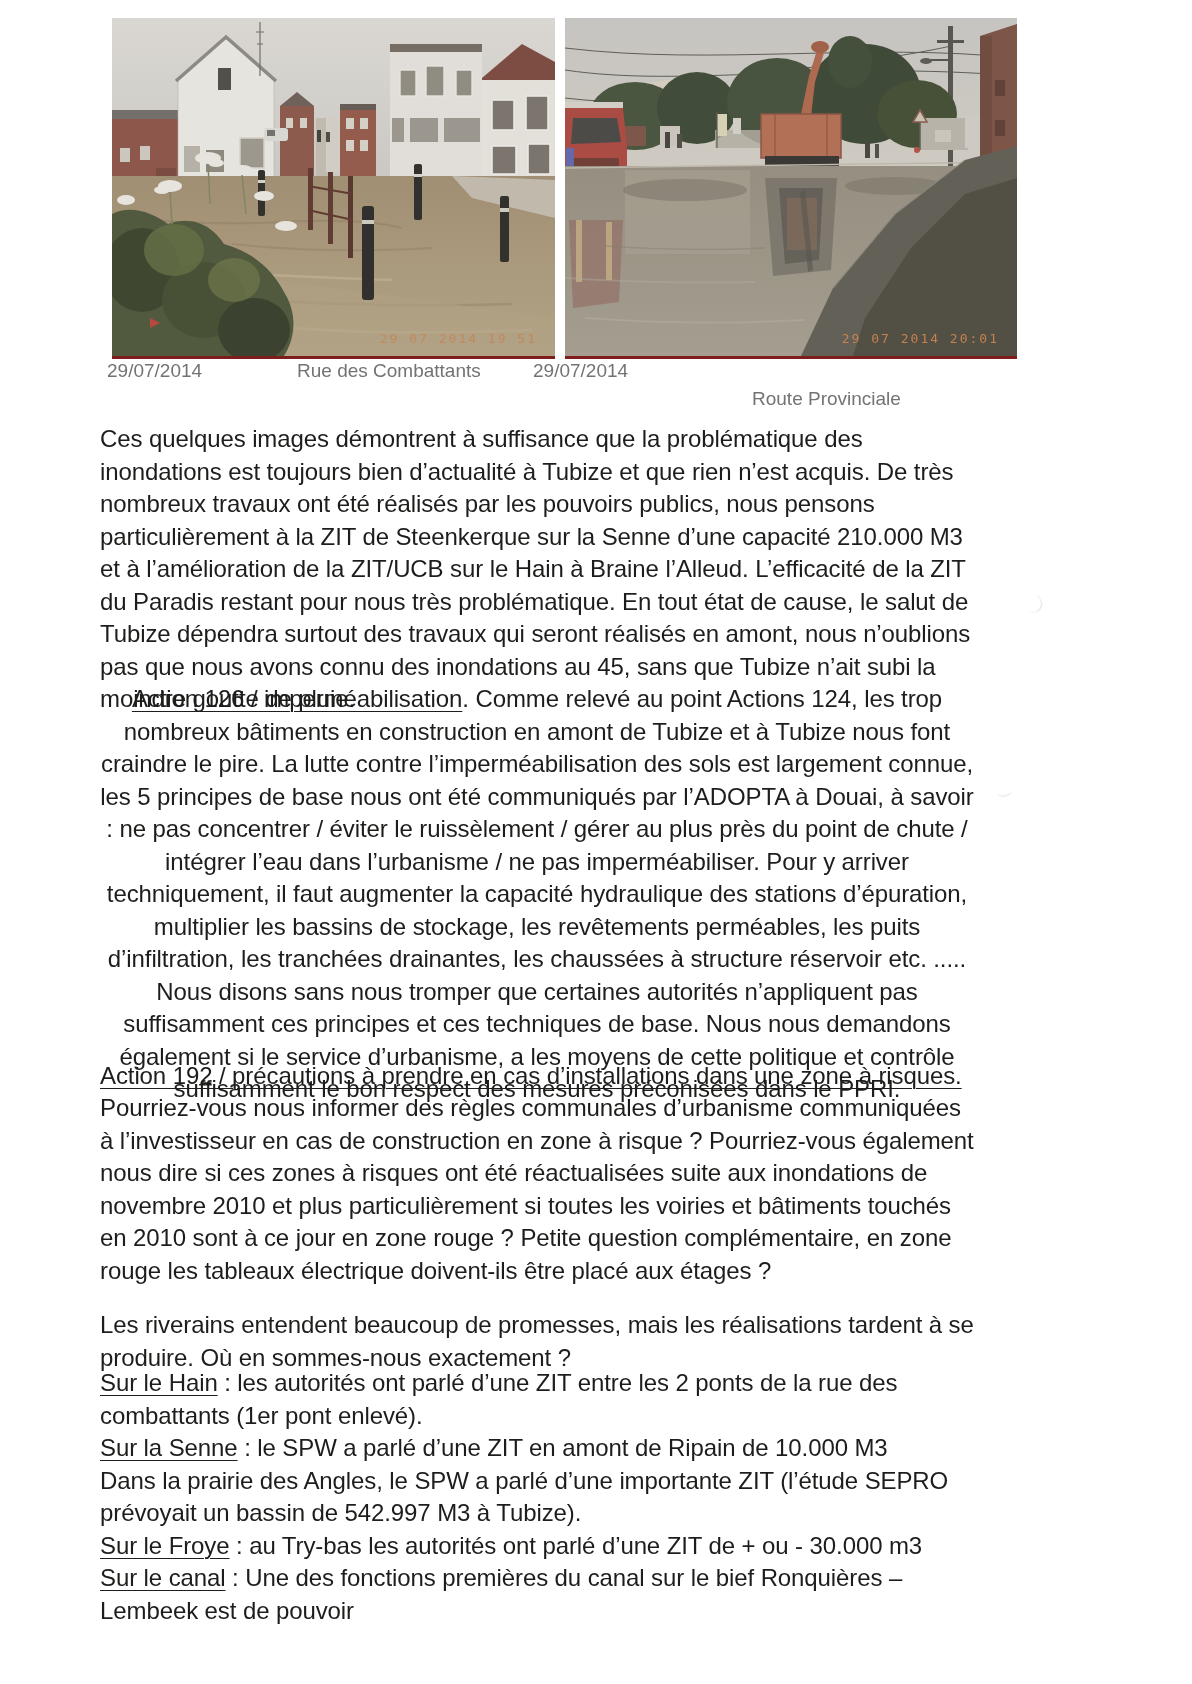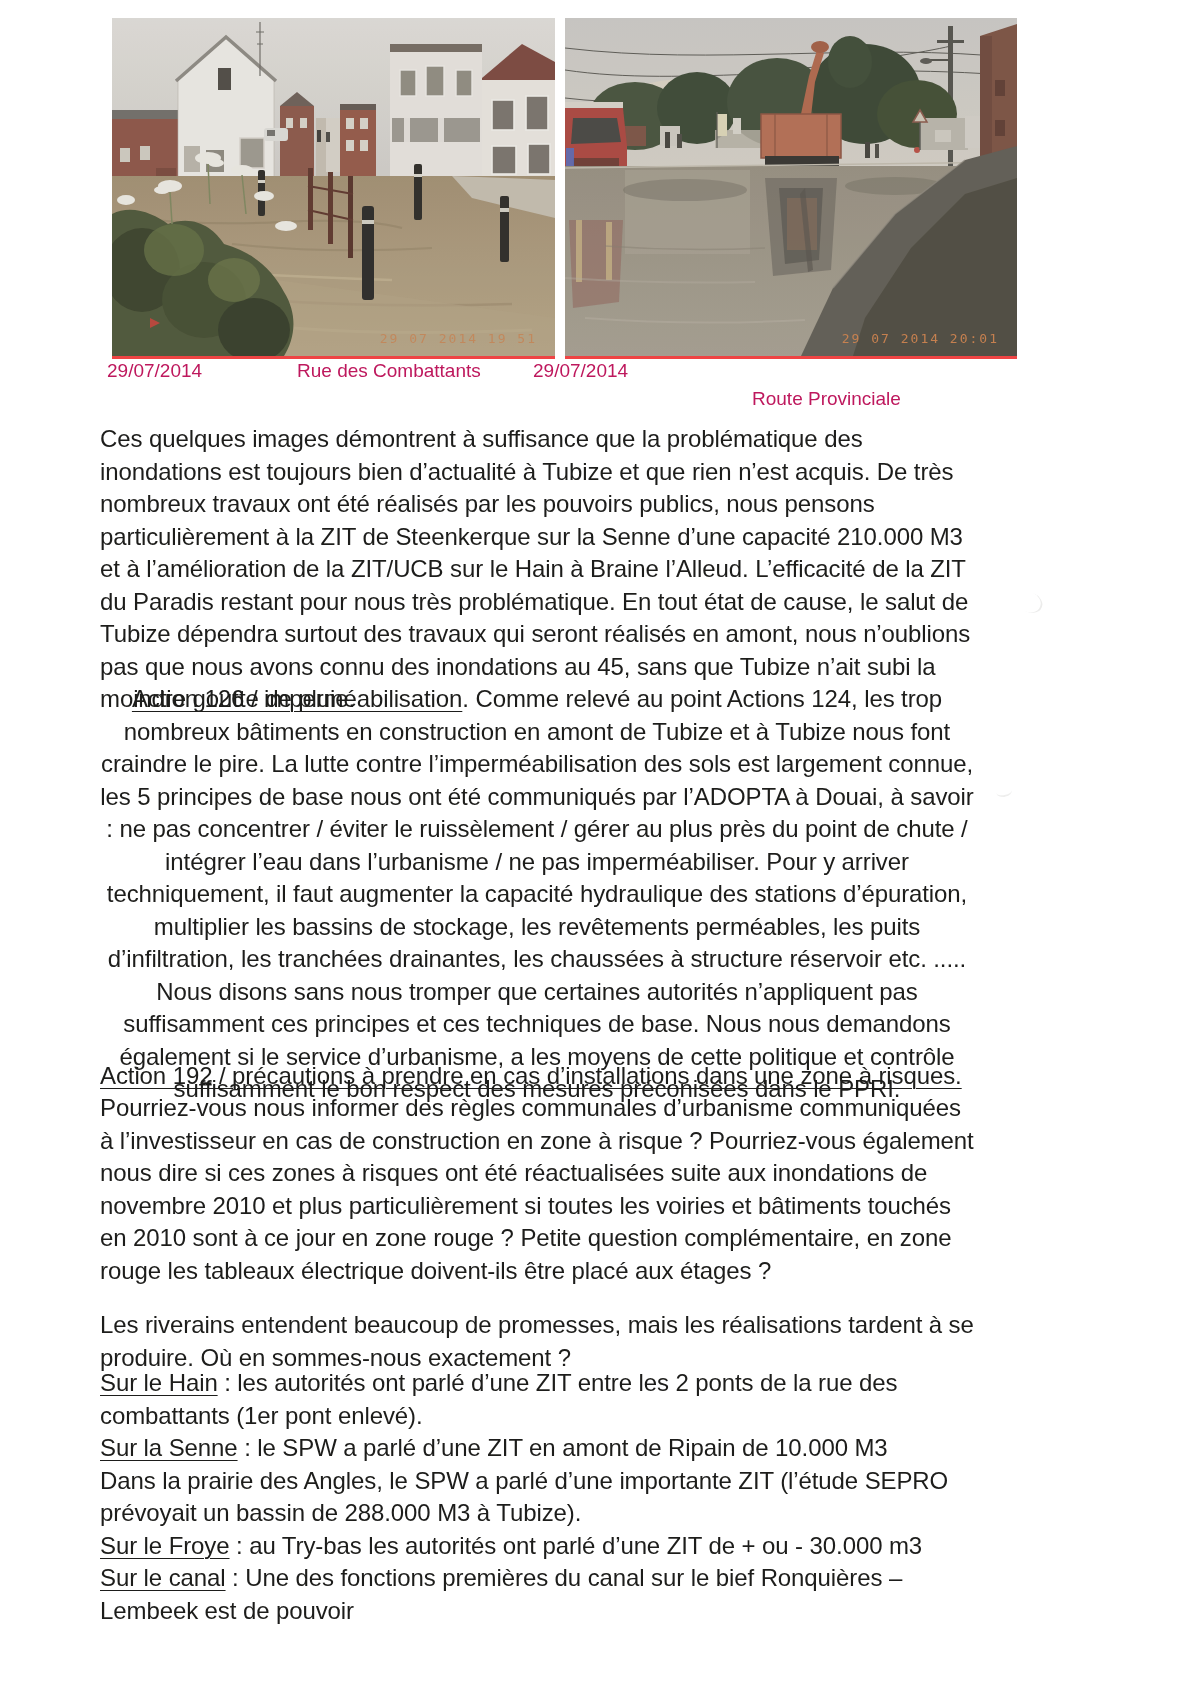--- a/index.html
+++ b/index.html
@@ -1,26 +1,26 @@
 <!DOCTYPE html>
 <html><head>
 <meta charset="utf-8">
 <style>
   html,body{margin:0;padding:0;background:#ffffff;}
   .page{position:relative;width:1192px;height:1684px;background:#ffffff;overflow:hidden;
         font-family:"Liberation Sans",sans-serif;color:#1d1d1b;}
-  figure.photo{position:absolute;margin:0;border-bottom:3px solid #ef4444;overflow:hidden;}
+  figure.photo{position:absolute;margin:0;border-bottom:3px solid #7f1d1d;overflow:hidden;}
   .photo-left{left:112px;top:18px;width:443px;height:338px;}
   .photo-right{left:565px;top:18px;width:452px;height:338px;text-align:right;}
   .photo svg{display:block;width:100%;height:100%;filter:blur(.4px) saturate(.9) contrast(.96);}
   .ts{position:absolute;right:18px;bottom:10px;font-family:"DejaVu Sans Mono",monospace;
       font-size:13px;letter-spacing:2px;color:#c97e4c;white-space:nowrap;}
   .ts-left{opacity:.7;}
   .ts-right{opacity:.95;color:#cc8350;}
-  .captions{position:absolute;left:0;top:360px;width:1192px;height:26px;font-size:19px;color:#be185d;}
+  .captions{position:absolute;left:0;top:360px;width:1192px;height:26px;font-size:19px;color:#737373;}
   .cap{position:absolute;top:0;white-space:nowrap;}
   .cap-d1{left:107px;} .cap-l1{left:297px;} .cap-d2{left:533px;} .cap-l2{left:752px;margin-top:28px;}
   .tb{position:absolute;left:100px;width:874px;font-size:24px;line-height:32.5px;
       letter-spacing:-0.1px;color:#1d1d1b;}
   .tb p{margin:0;}
   .u{text-decoration:underline;text-decoration-thickness:1.4px;text-underline-offset:4px;}
   .intro{top:399px;}
   .p126{top:659px;text-align:center;}
   .h127{top:1036px;}
   .b127{top:1068px;}
@@ -278,20 +278,20 @@
   <p class="tb p126"><span class="u">Action 126 / imperméabilisation</span><span>. Comme relevé au point Actions 124, les trop nombreux bâtiments en construction en amont de Tubize et à Tubize nous font craindre le pire. La lutte contre l’imperméabilisation des sols est largement connue, les 5 principes de base nous ont été communiqués par l’ADOPTA à Douai, à savoir : ne pas concentrer / éviter le ruissèlement / gérer au plus près du point de chute / intégrer l’eau dans l’urbanisme / ne pas imperméabiliser. Pour y arriver techniquement,  il faut augmenter la capacité hydraulique des stations d’épuration, multiplier les bassins de stockage, les revêtements perméables, les puits d’infiltration, les tranchées drainantes, les chaussées à structure réservoir etc. ..... Nous disons sans nous tromper que certaines autorités n’appliquent pas suffisamment ces principes et ces techniques de base. Nous nous demandons également si le service d’urbanisme, a les moyens de cette politique et  contrôle suffisamment le bon respect des mesures préconisées dans le PPRI.</span></p>
 
   <p class="tb h127 u">Action 192 / précautions à prendre en cas d’installations dans une zone à risques.</p>
   <p class="tb b127">Pourriez-vous nous informer des règles communales d’urbanisme communiquées à l’investisseur en cas de construction en zone à risque ? Pourriez-vous également nous dire si ces zones à risques ont été réactualisées suite aux inondations de novembre 2010 et plus particulièrement si toutes les voiries et bâtiments touchés en 2010 sont à ce jour en zone rouge ? Petite question complémentaire, en zone rouge les tableaux électrique doivent-ils être placé aux étages ?</p>
 
   <p class="tb b128">Les  riverains entendent beaucoup de promesses, mais les réalisations tardent à se produire. Où en sommes-nous exactement ?</p>
 
   <div class="tb zits">
     <p><span class="u">Sur le Hain</span><span> : les autorités ont parlé d’une ZIT entre les 2 ponts de la rue des combattants (1er pont enlevé).</span></p>
     <p><span class="u">Sur la Senne</span><span> : le SPW a parlé d’une ZIT en amont de Ripain de 10.000 M3</span></p>
-    <p>Dans la prairie des Angles, le SPW a parlé d’une importante ZIT (l’étude SEPRO prévoyait un bassin de 288.000 M3 à Tubize).</p>
+    <p>Dans la prairie des Angles, le SPW a parlé d’une importante ZIT (l’étude SEPRO prévoyait un bassin de 542.997 M3 à Tubize).</p>
     <p><span class="u">Sur le Froye</span><span> : au Try-bas les autorités ont parlé d’une ZIT de + ou - 30.000 m3</span></p>
     <p><span class="u">Sur le canal</span><span> : Une des fonctions premières du canal sur le bief Ronquières – Lembeek est de pouvoir</span></p>
   </div>
 
   <div class="smudge smudge1"></div>
   <div class="smudge smudge2"></div>
 </div>
 
 </body></html>

